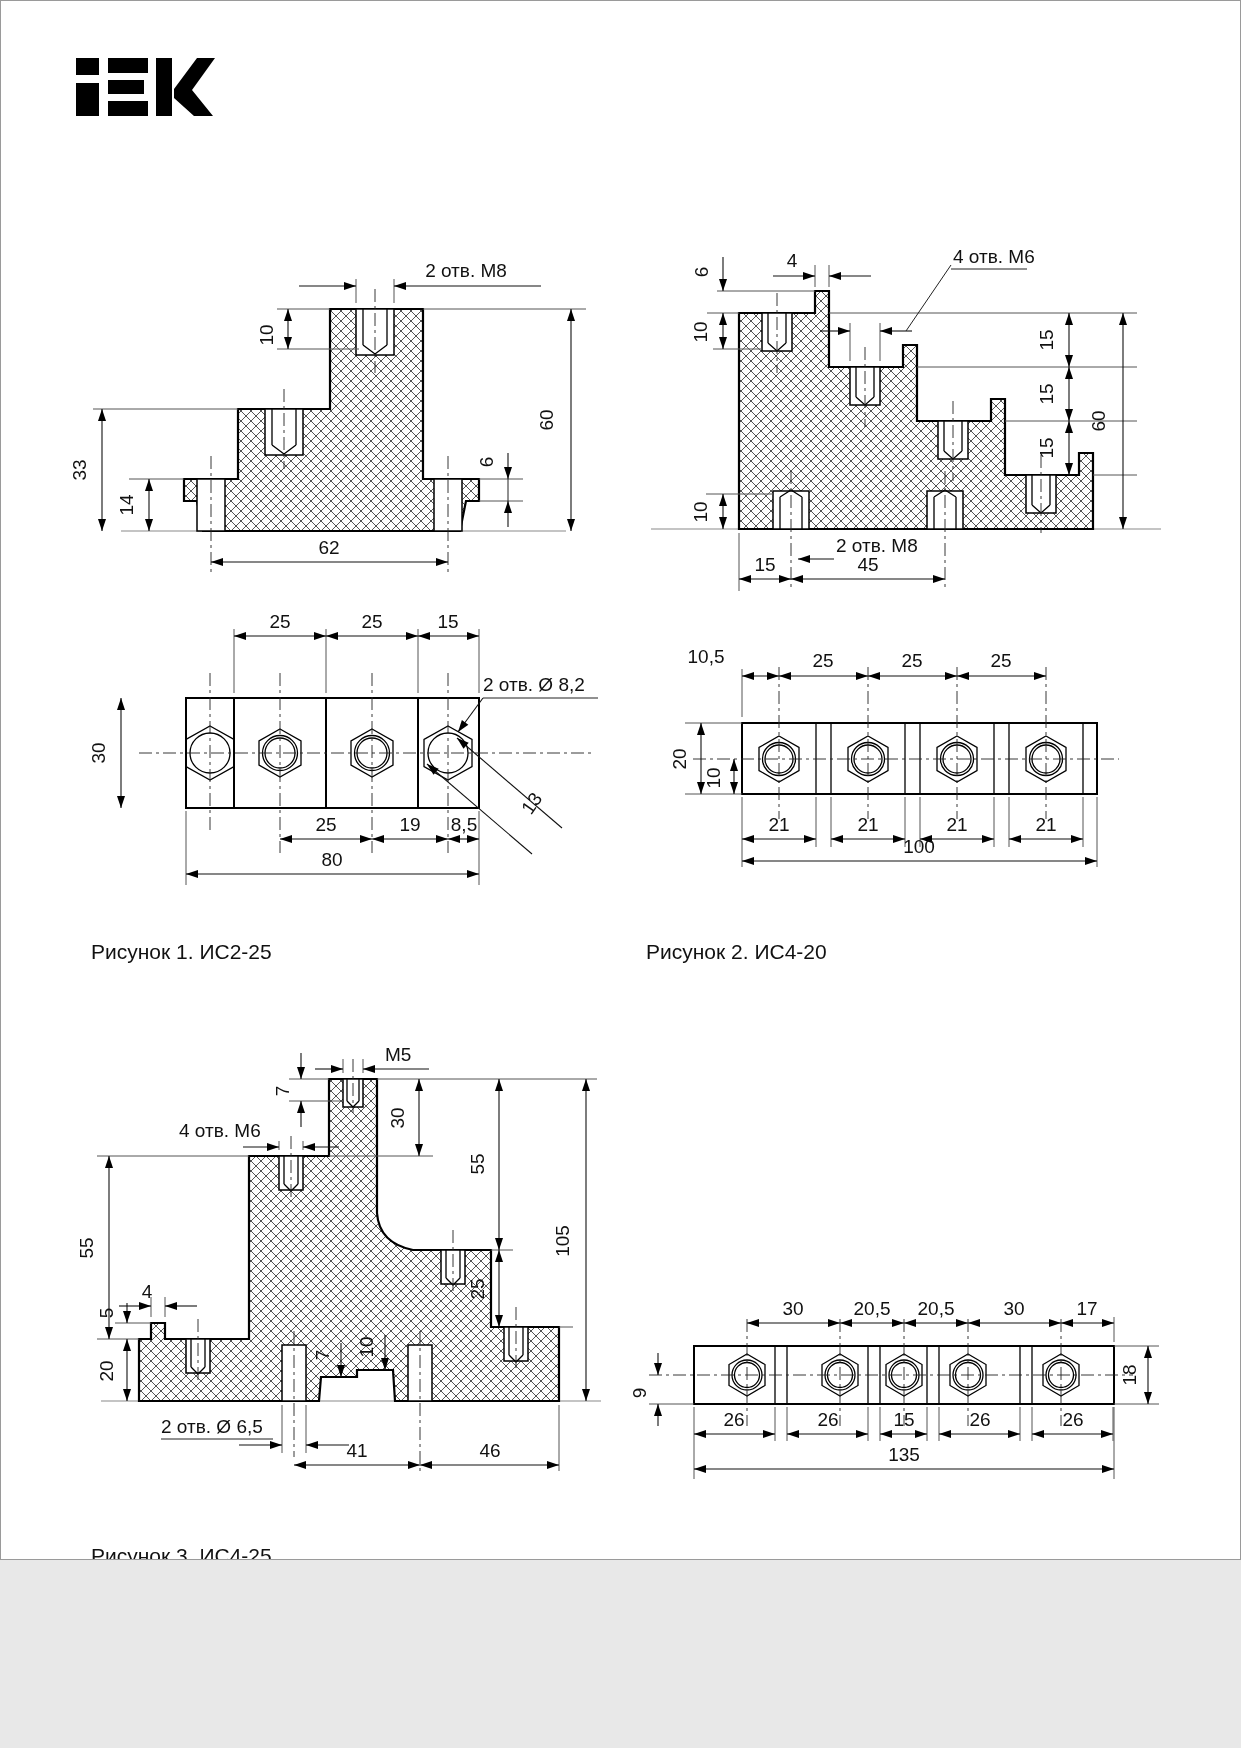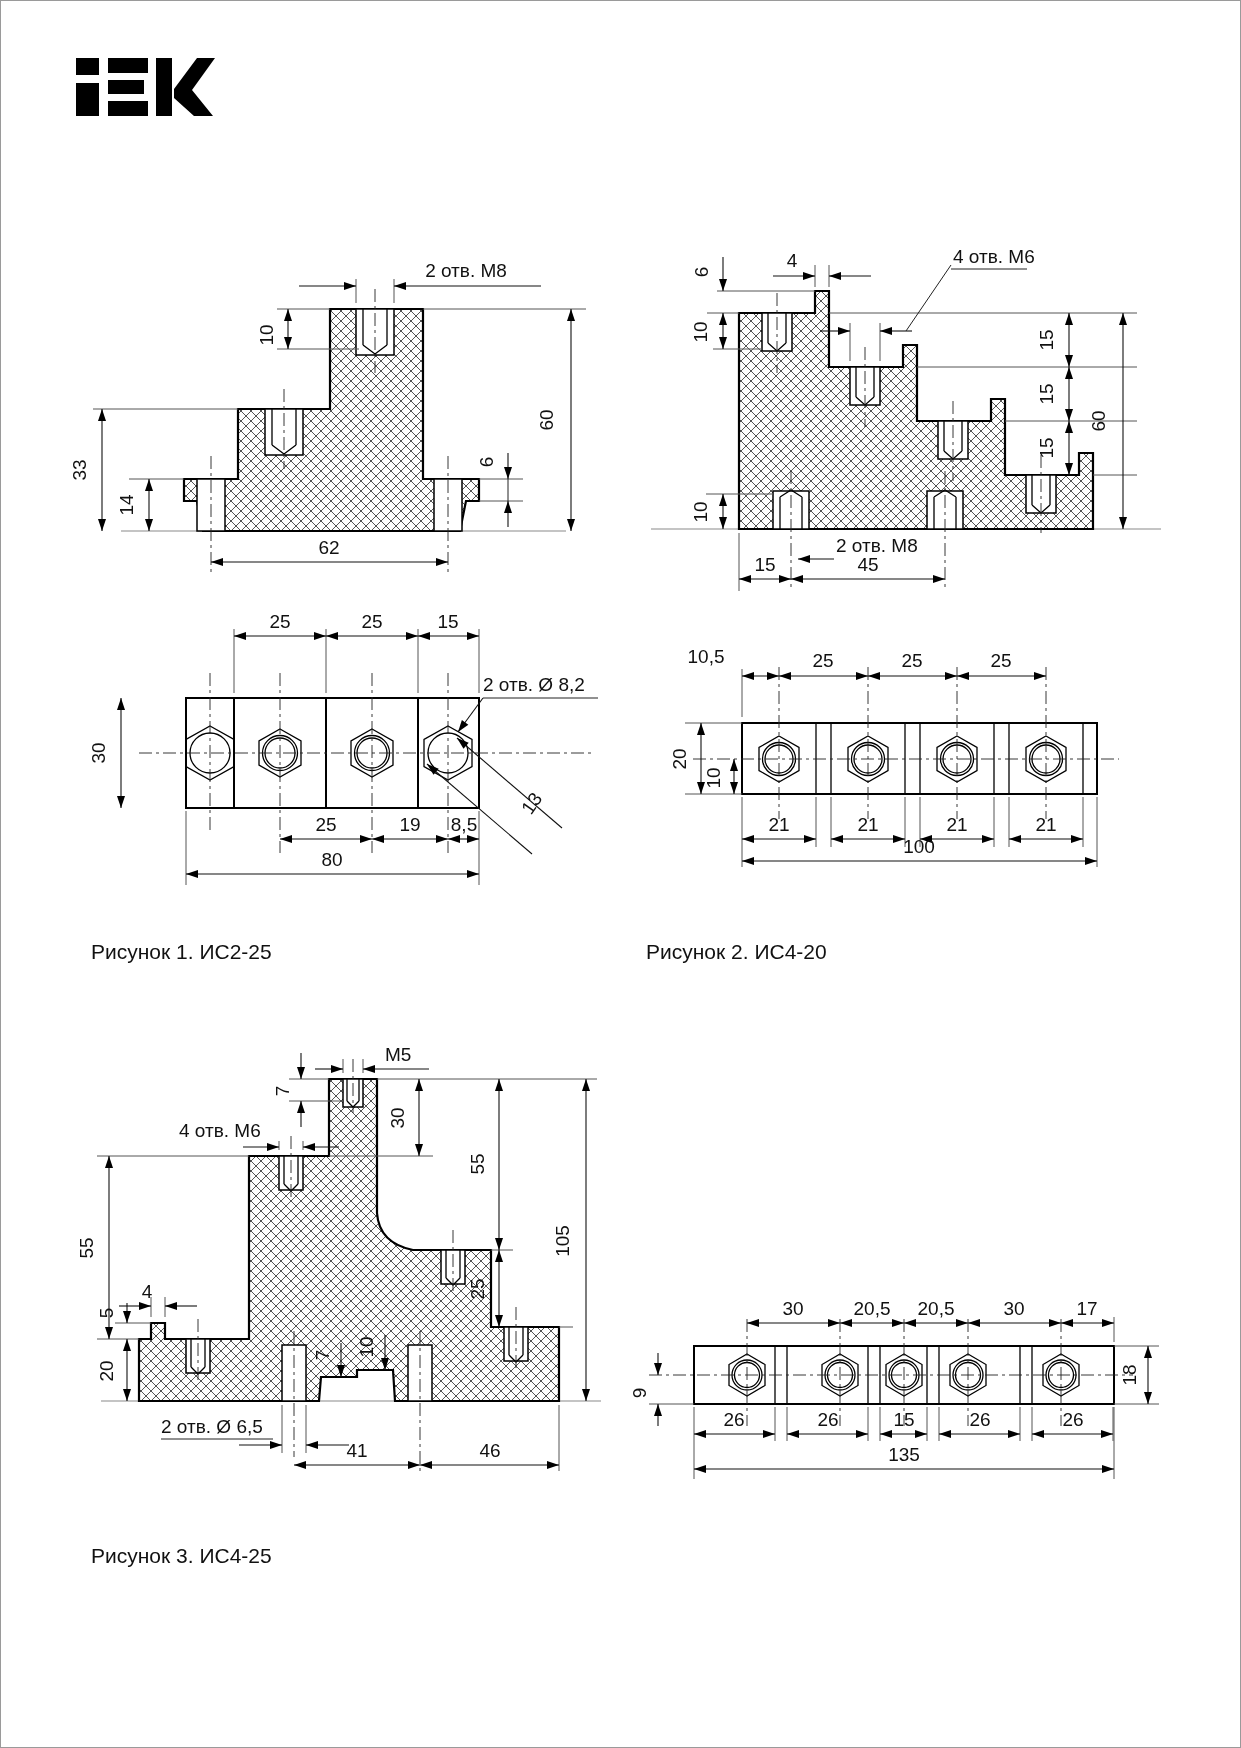--- a/index.html
+++ b/index.html
@@ -1,16 +1,16 @@
 <!DOCTYPE html>
 <html><head>
 <meta charset="utf-8">
 <style>
   html,body{margin:0;padding:0;background:#e8e8e8;}
-  .page{position:relative;width:1241px;height:1748px;background:#fff;margin:0 auto;
+  .page{position:relative;width:1241px;height:1560px;background:#fff;margin:0 auto;
         border:1px solid #9a9a9a;box-sizing:border-box;overflow:hidden;
         font-family:"Liberation Sans","DejaVu Sans",sans-serif;}
   svg{display:block;font-family:"Liberation Sans","DejaVu Sans",sans-serif;}
   .part{fill:url(#xh);stroke:#000;stroke-width:2.2;stroke-linejoin:miter;}
   .hole{fill:#fff;stroke:#000;stroke-width:1.5;}
   .box{fill:#fff;stroke:#000;stroke-width:2;}
   .tl{stroke:#000;stroke-width:1.3;fill:none;}
   .thk{stroke:#000;stroke-width:2;fill:none;}
   .ext{stroke:#555;stroke-width:1;fill:none;}
   .thin{stroke:#222;stroke-width:1;fill:none;}

